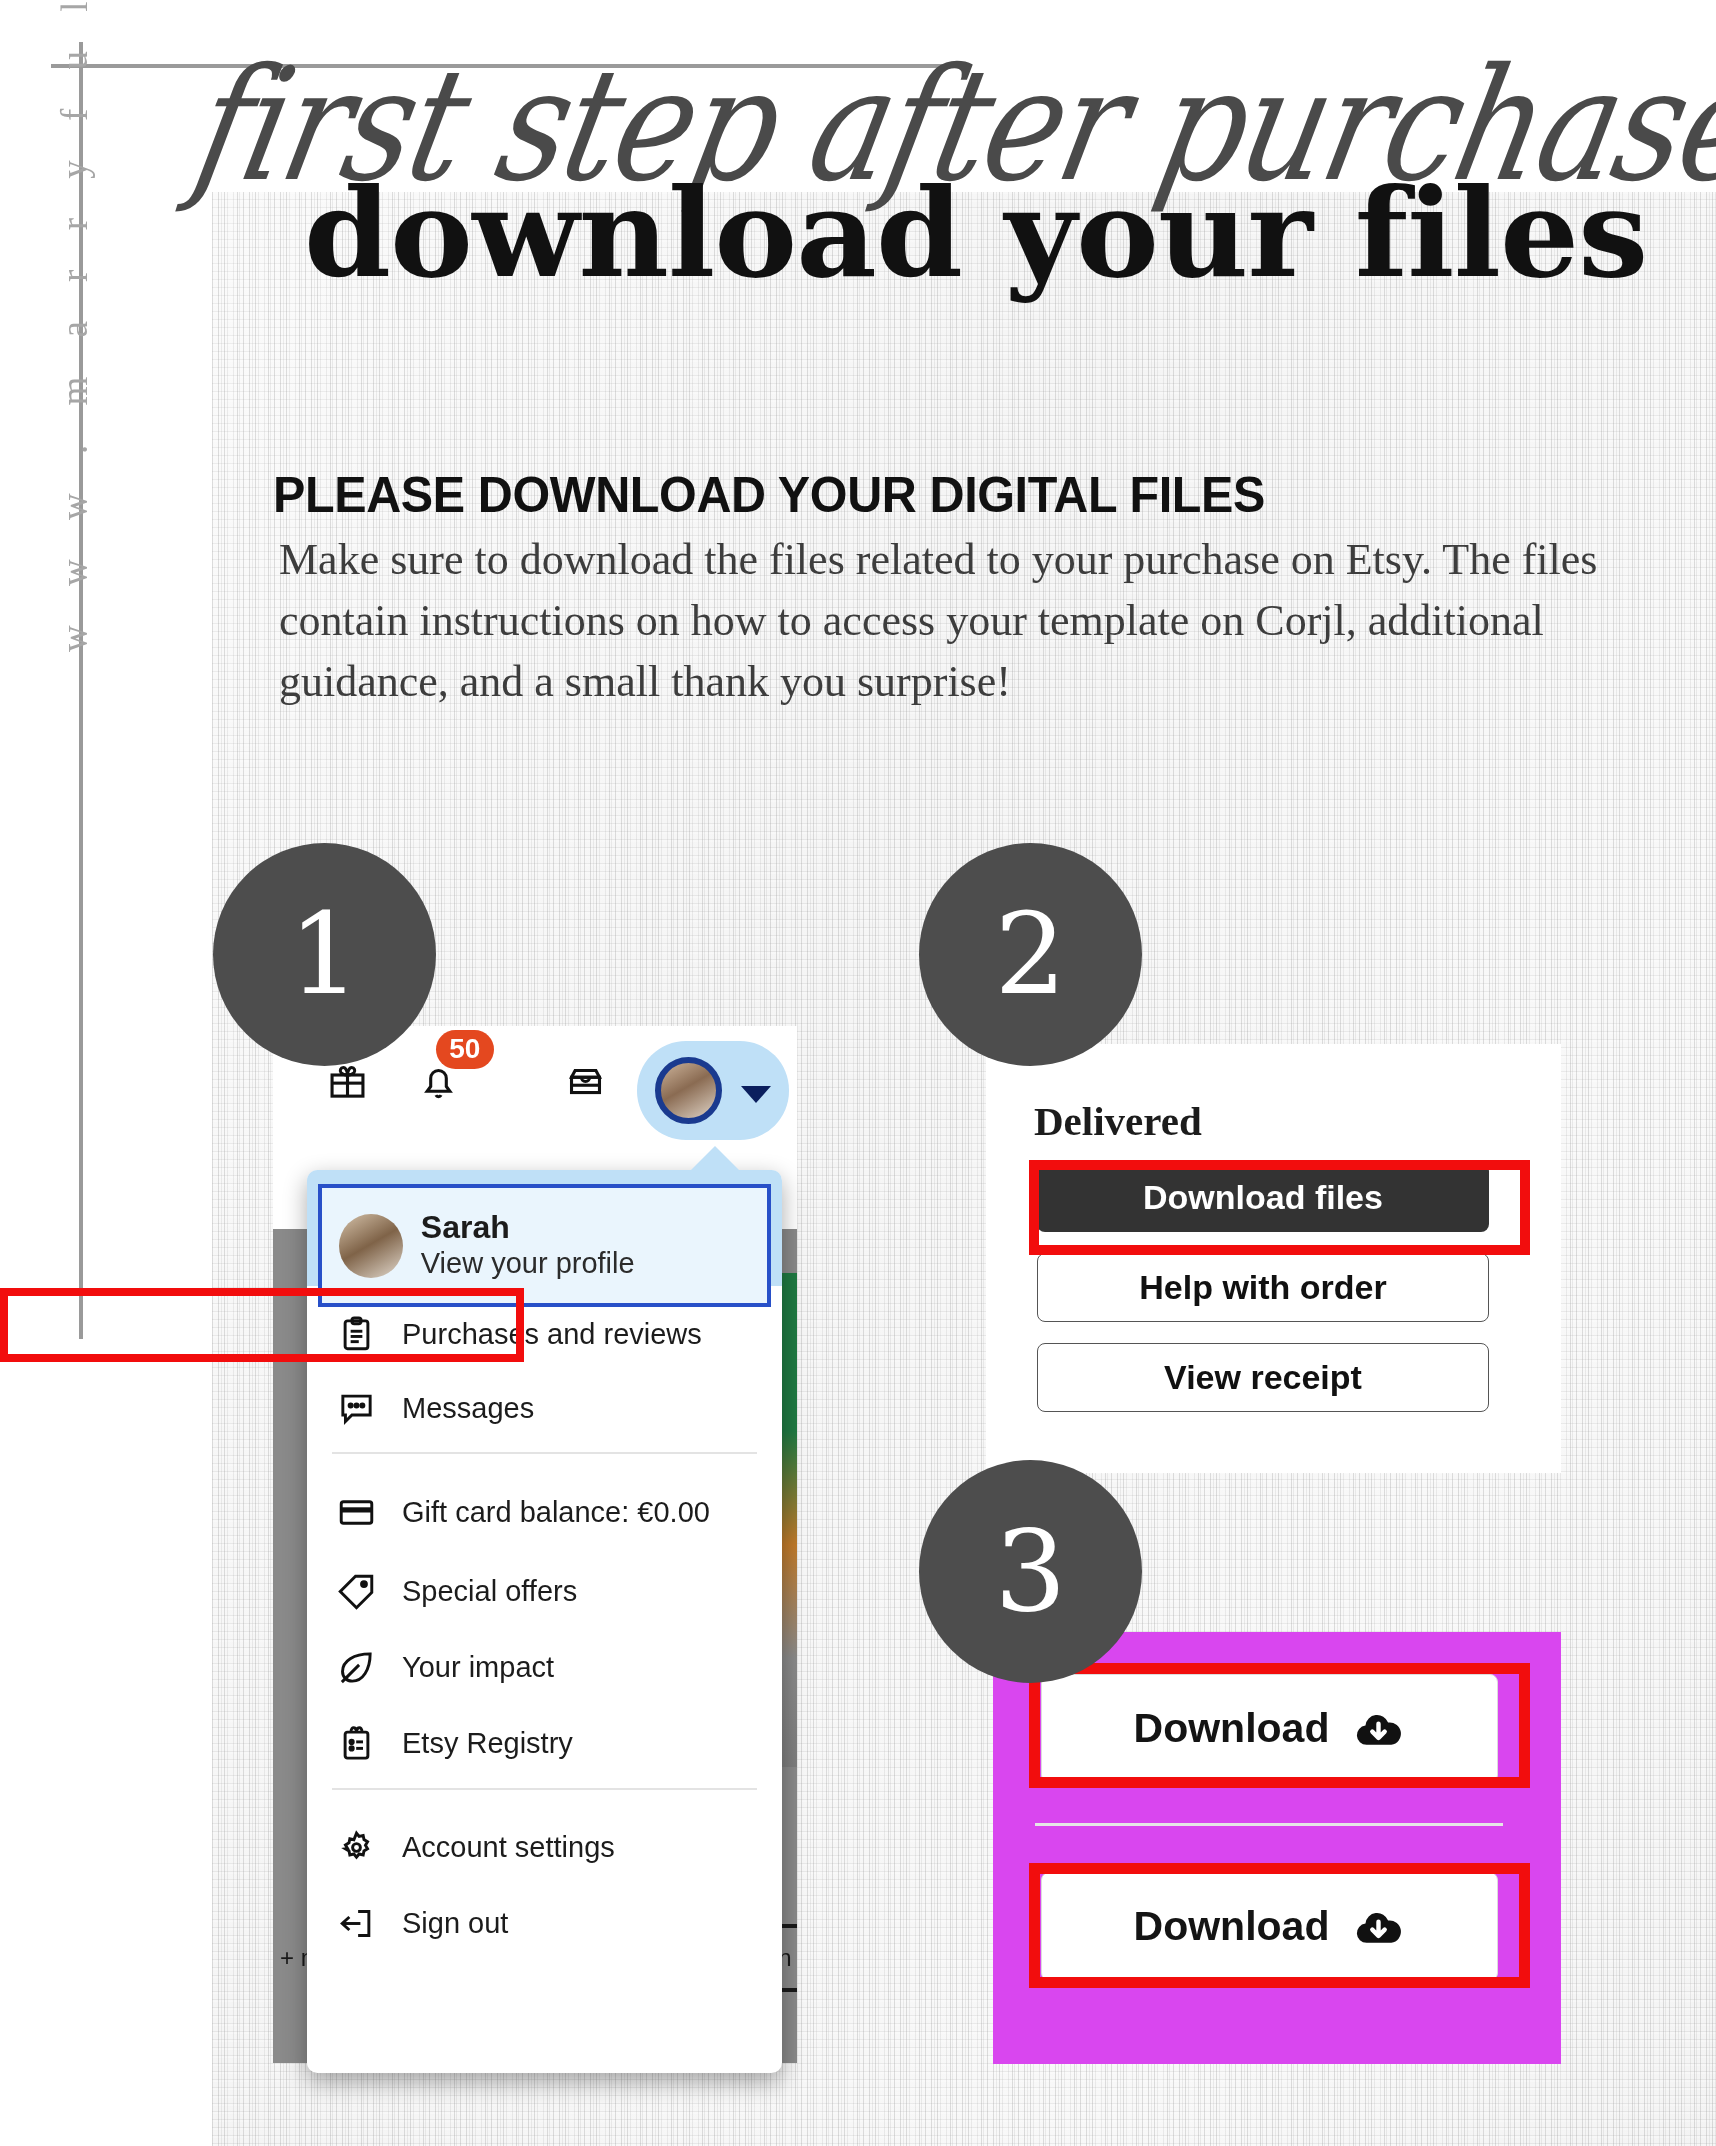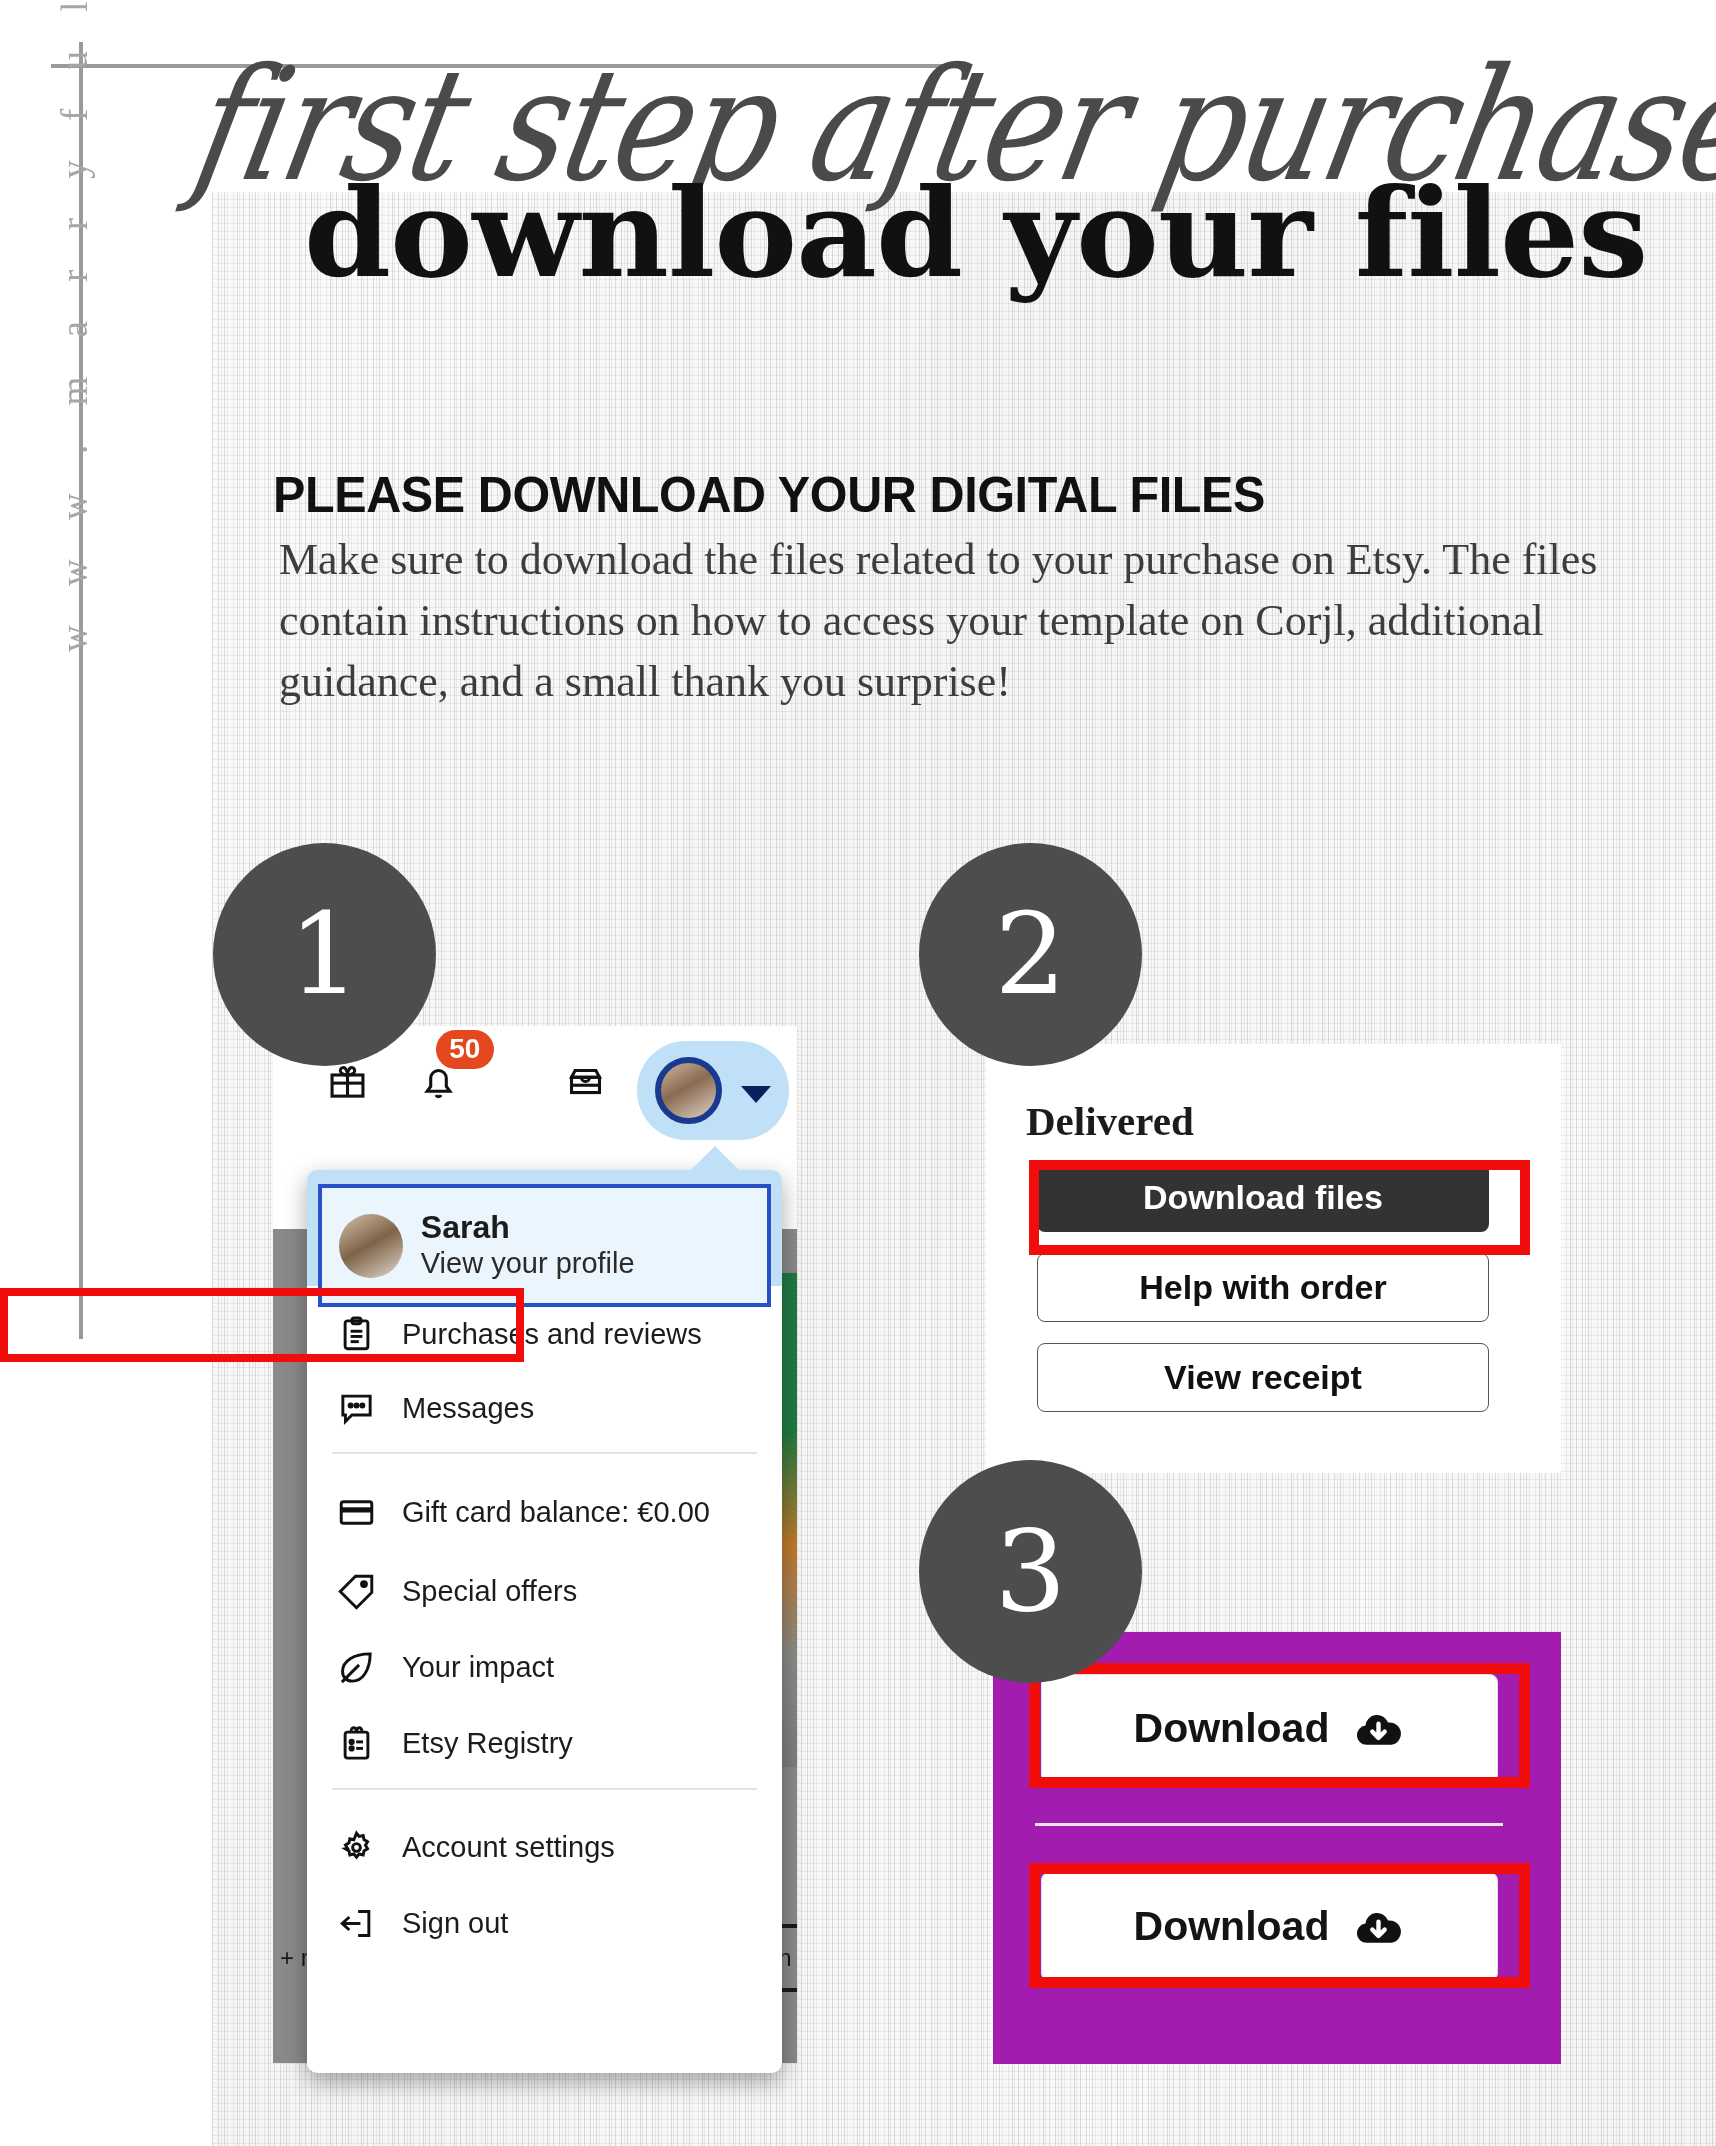--- a/index.html
+++ b/index.html
@@ -188,42 +188,42 @@
     border:8.8px solid #f20d0d; z-index:35; pointer-events:none;
   }
   .ic{ width:39px; height:39px; flex:0 0 auto; display:block; }
 
   
   #card2{
     position:absolute; left:986px; top:1044px;
     width:575px; height:429px; background:#fff; z-index:20;
   }
   #card2 .ttl{
-    position:absolute; left:40px; top:53px;
+    position:absolute; left:48px; top:53px;
     font-family:"Liberation Serif", serif;
     font-size:41px; font-weight:700; color:#1c1c1c;
   }
   .btn2{
     position:absolute; left:51px; width:452px; height:69px;
     display:flex; align-items:center; justify-content:center;
     font-size:34px; font-weight:700; font-family:"Liberation Sans",sans-serif;
     border-radius:8px;
   }
   #btn-dl-files{ top:119px; background:#333; color:#fff; }
   #btn-help{ top:209px; background:#fff; color:#111; border:1.8px solid #555; }
   #btn-receipt{ top:299px; background:#fff; color:#111; border:1.8px solid #555; }
   #hl2{
     position:absolute; left:1029px; top:1160px;
     width:501px; height:95px; border:10.6px solid #f20d0d; z-index:34;
   }
 
   
   #card3{
     position:absolute; left:993px; top:1632px;
-    width:568px; height:432px; background:#a21caf; z-index:20;
+    width:568px; height:432px; background:#d946ef; z-index:20;
   }
   .btn3{
     position:absolute; left:48px; width:457px; height:109px;
     background:#fff; border:1.8px solid #dcdcdc; border-radius:8px;
     display:flex; align-items:center; justify-content:center; gap:23px;
     font-size:41px; font-weight:700; color:#141414;
     font-family:"Liberation Sans",sans-serif;
   }
   #btn-dl-a{ top:42px; }
   #btn-dl-b{ top:240px; }

